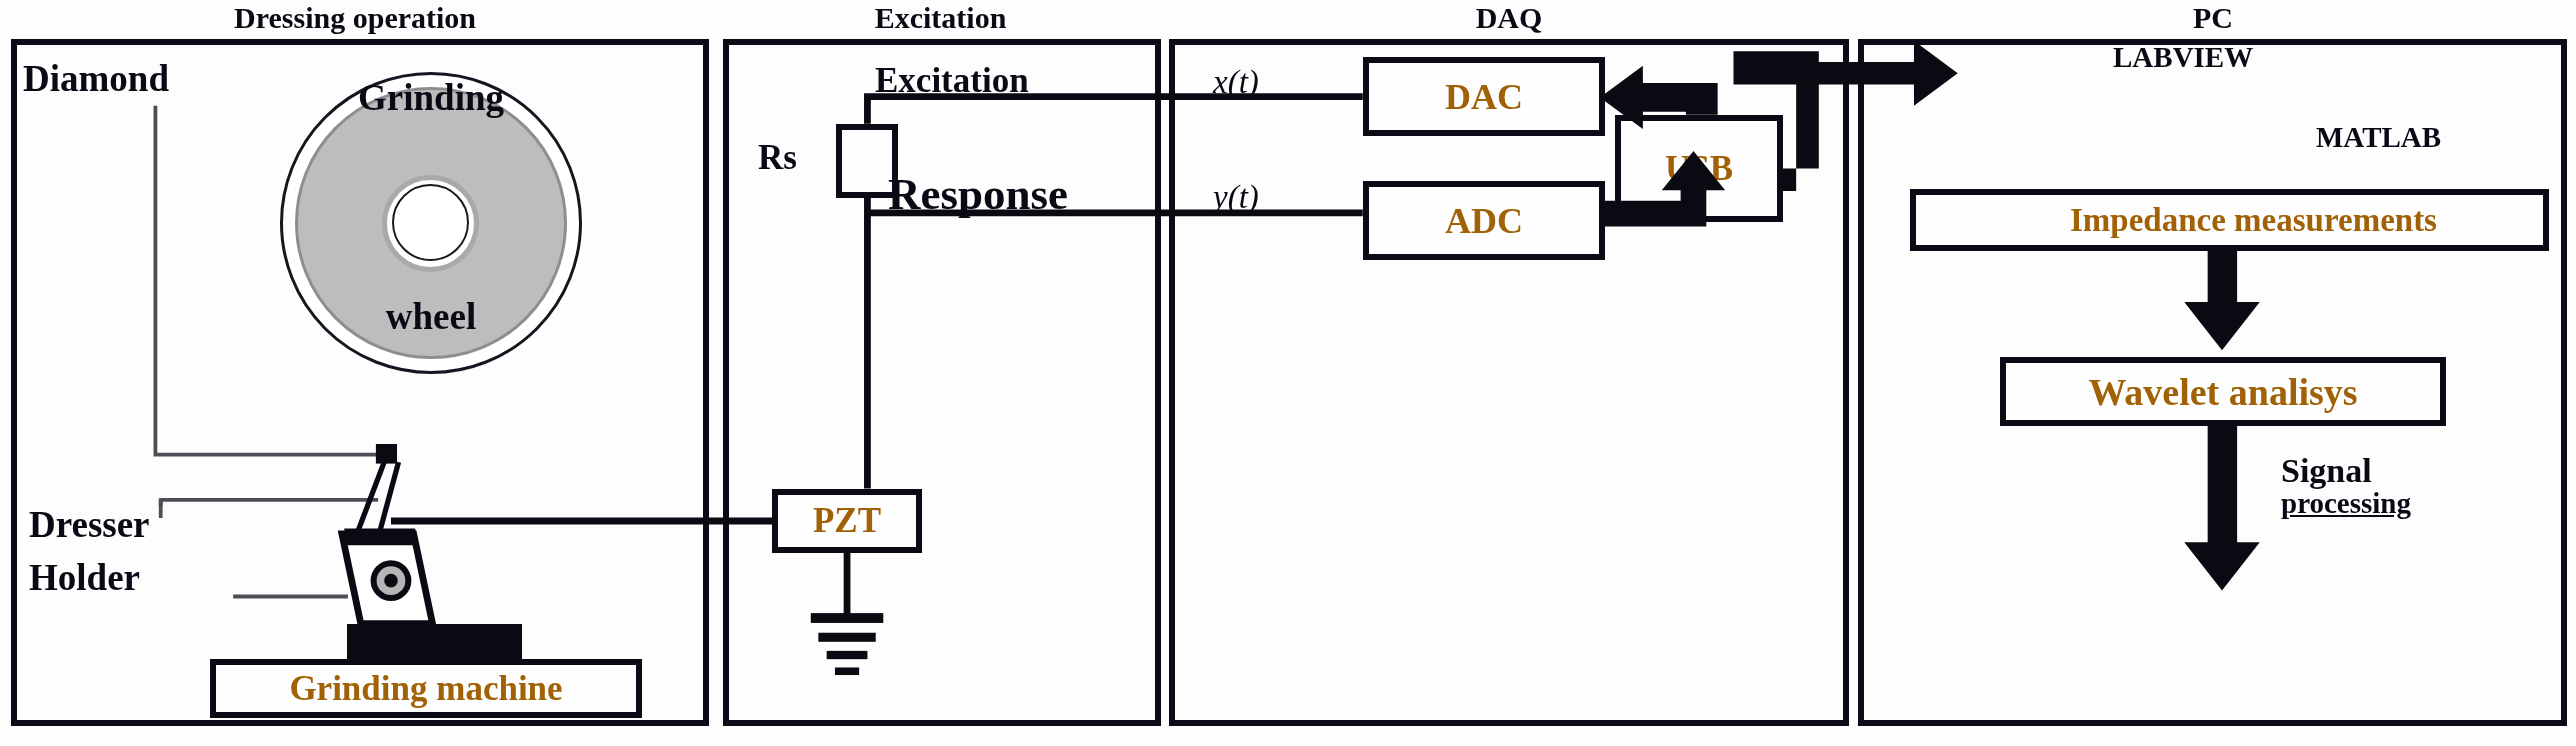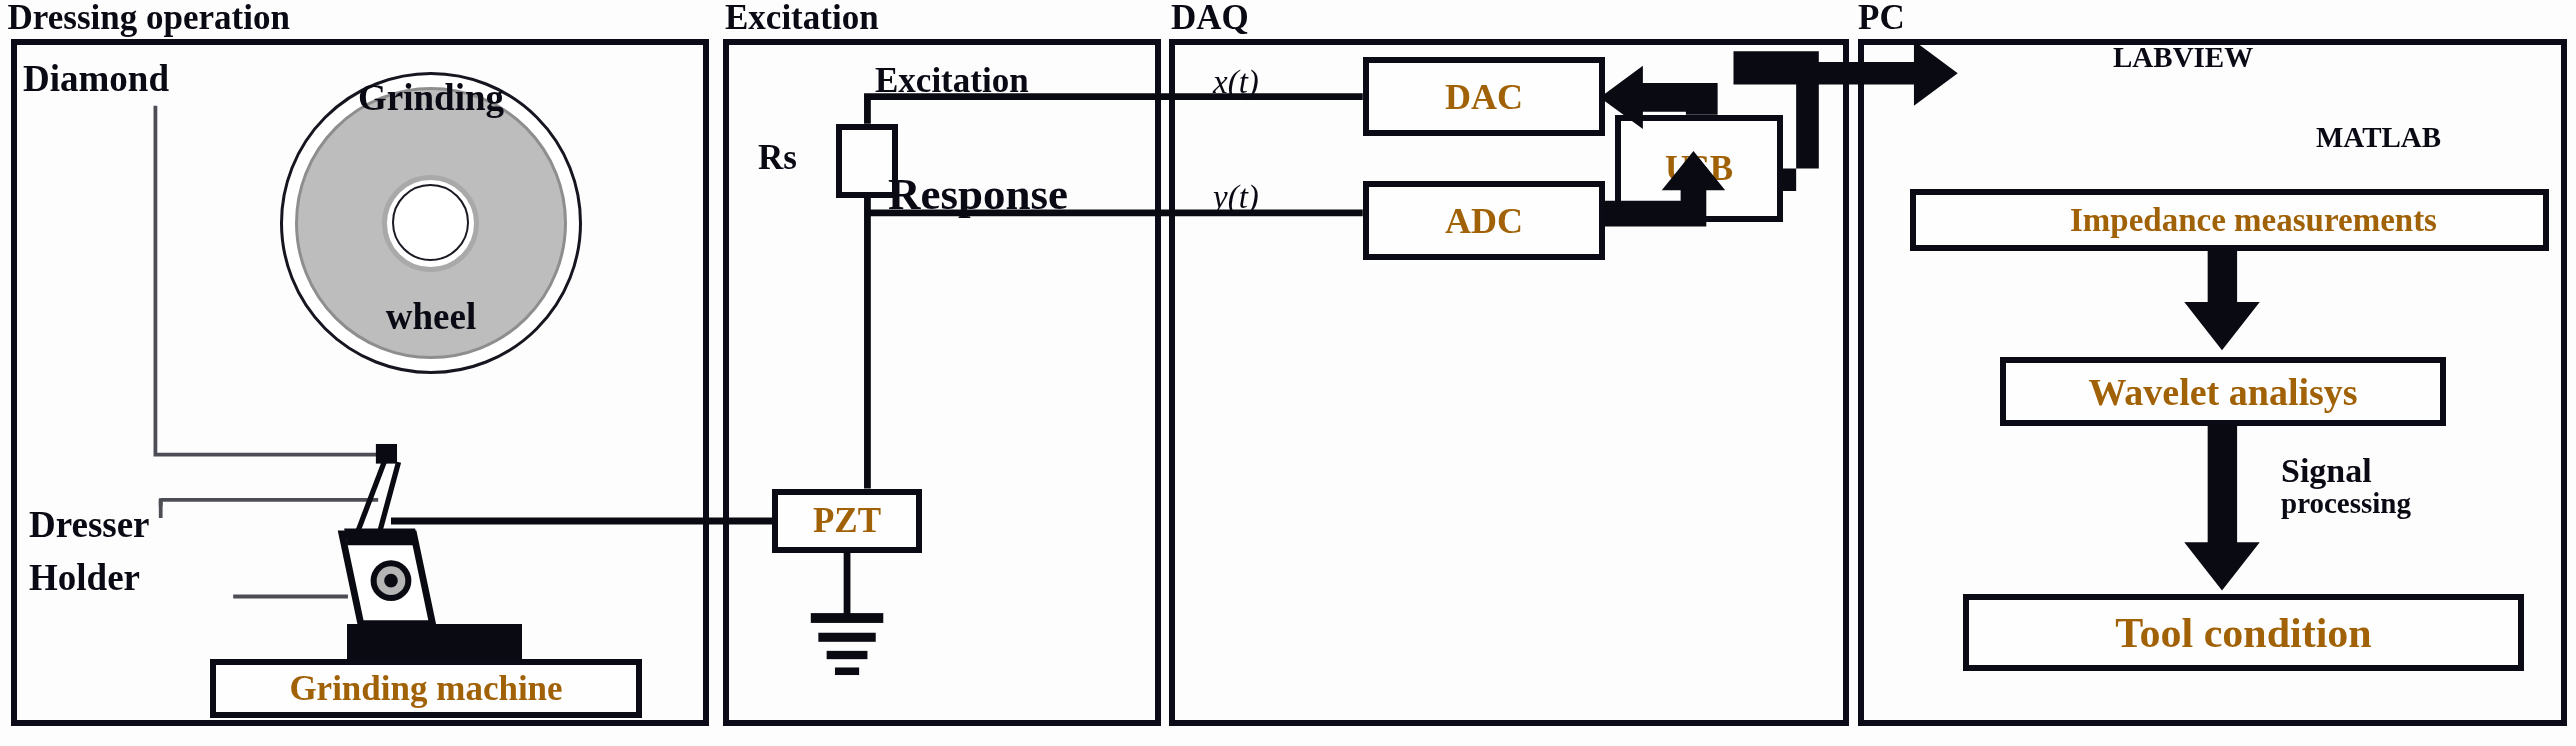--- a/index.html
+++ b/index.html
@@ -2,22 +2,22 @@
 <html style="font-size:12px"><head>
 <meta charset="utf-8">
 <style>
   html,body{margin:0;padding:0;background:#fff;}
   body{width:2576px;height:746px;position:relative;
        font-family:"Liberation Serif","DejaVu Serif",serif;
        -webkit-font-smoothing:none;}
   .stage{position:absolute;left:0;top:0;width:2576px;height:746px;overflow:hidden;background:#fdfdfe;}
 
   
-  .ptitle{position:absolute;font-weight:bold;color:#0a0a14;
-          font-size:35px;line-height:35px;letter-spacing:0px;white-space:nowrap;}
+  .ptitle{position:absolute;font-weight:bold;color:#0a0a14;text-align:center;
+          font-size:30px;line-height:35px;letter-spacing:0px;white-space:nowrap;}
 
   
   .panel{position:absolute;border:6.8px solid #0c0c18;background:transparent;box-sizing:border-box;}
 
   
   .box{position:absolute;border:6px solid #0b0b16;background:#fefeff;box-sizing:border-box;
        display:flex;align-items:center;justify-content:center;color:#a16207;font-weight:bold;}
 
   
   .lbl{position:absolute;color:#0a0a14;font-weight:bold;white-space:nowrap;line-height:1.05;}
@@ -150,23 +150,22 @@
 
   <div class="lbl" style="left:2113px;top:42px;font-size:29px;">LABVIEW</div>
 
   <div class="box" style="left:1910px;top:189px;width:639px;height:62px;font-size:33px;padding-left:48px;">Impedance measurements</div>
 
   <div class="lbl" style="left:2316px;top:122px;font-size:29px;">MATLAB</div>
 
   <div class="box" style="left:2000px;top:357px;width:446px;height:69px;font-size:38px;">Wavelet analisys</div>
 
   <div class="lbl" style="left:2281px;top:453px;font-size:34px;">Signal</div>
-  <div class="lbl" style="left:2281px;top:488px;font-size:29px;">processing</div>
+  <div class="lbl" style="left:2281px;top:488px;font-size:29px;text-decoration:underline;">processing</div>
 
-  <div class="box" style="left:1963px;top:594px;width:561px;height:77px;font-size:42px;">Tool condition</div>
 
   <svg width="2576" height="746" viewBox="0 0 3410 988">
 
     <path class="fat" d="M 2923,332 L 2962,332 L 2962,400 L 2992,400
                          L 2942,464 L 2892,400 L 2923,400 Z"></path>
 
     <path class="fat" d="M 2923,564 L 2962,564 L 2962,718 L 2992,718
                          L 2942,782 L 2892,718 L 2923,718 Z"></path>
   </svg>
 

